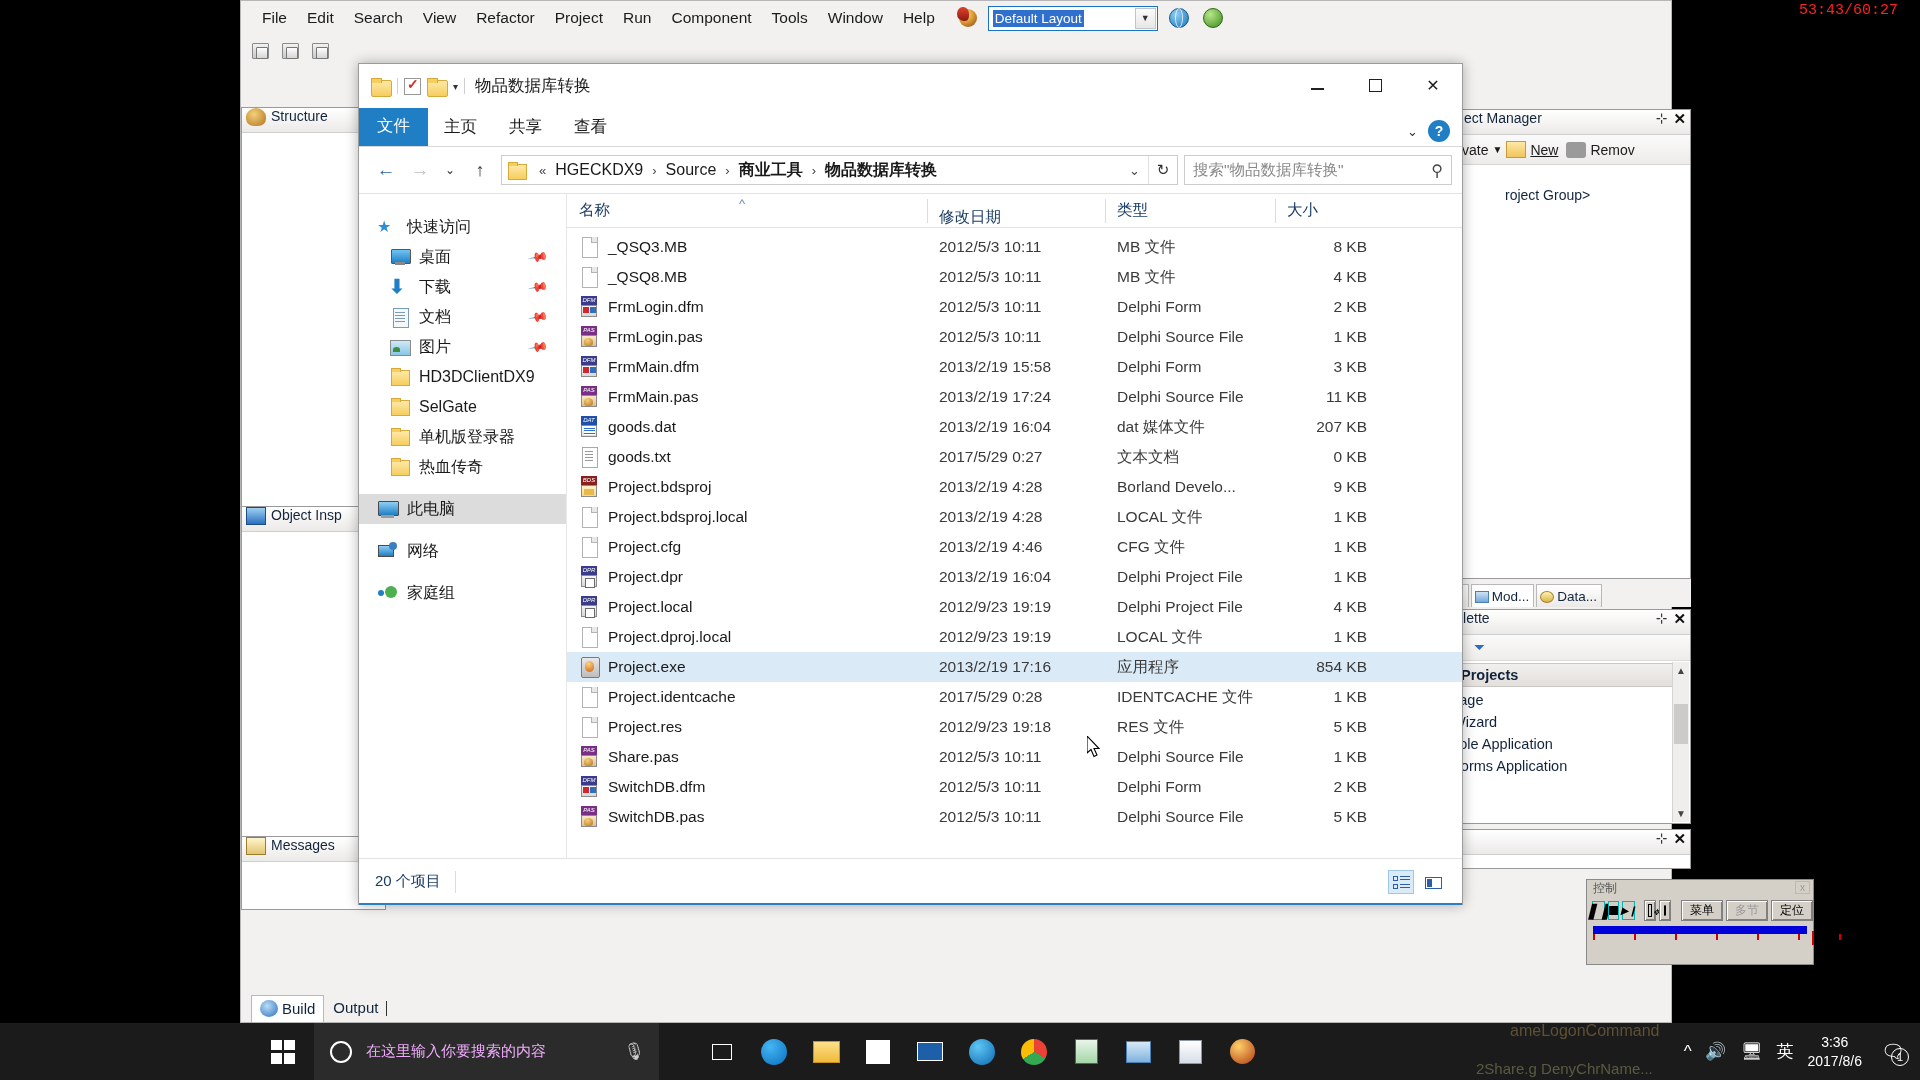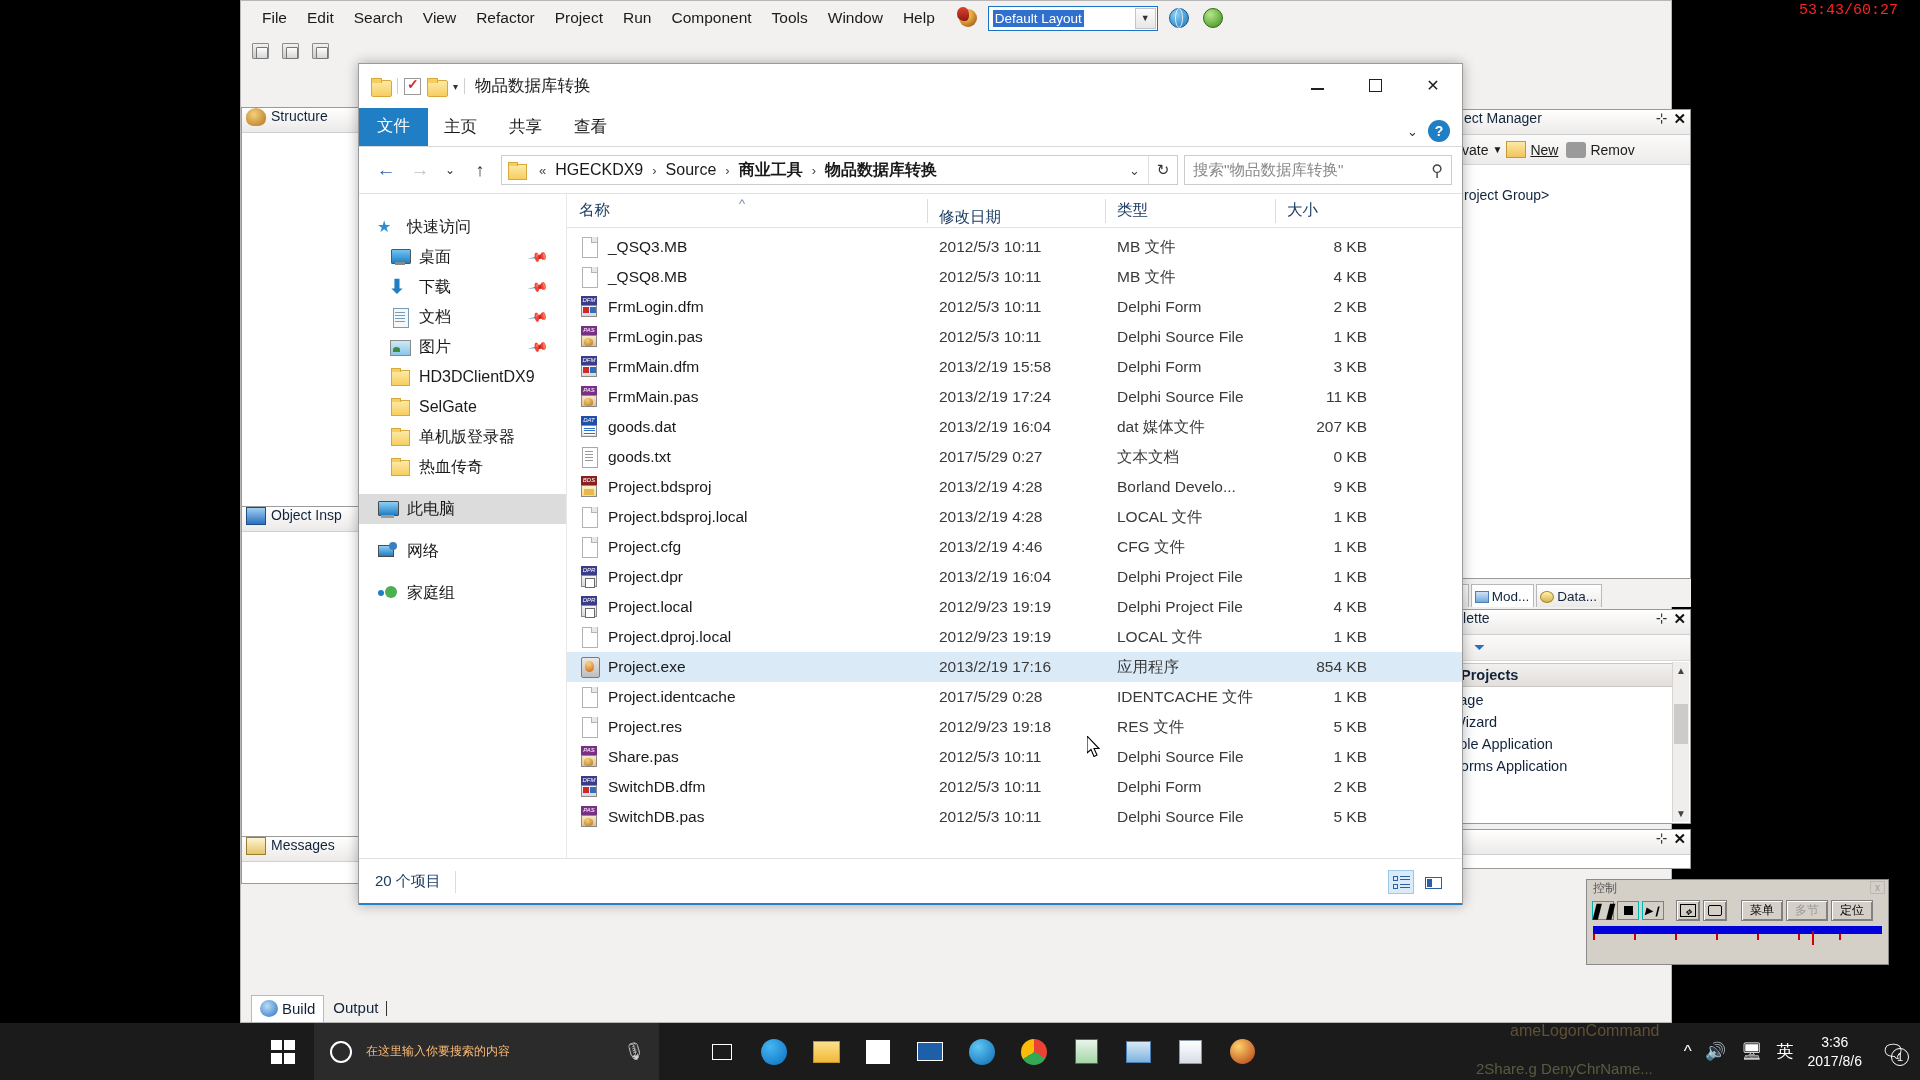--- a/index.html
+++ b/index.html
@@ -104,26 +104,26 @@
     height: 25px; background: linear-gradient(#ffffff,#eceae8);
     display:flex; align-items:flex-start; padding: 0 4px; font-size: 14px; color:#12243c;
     border-bottom:1px solid #cfcfcf; white-space: nowrap; overflow:hidden;
   }
   .dock-head .pin { margin-left:auto; font-size:14px; color:#333; padding-right:6px;}
   .dock-head .x { font-size: 15px; color:#111; font-weight: bold;}
   .dock-ico { width:20px;height:18px;margin-right:5px; position:relative; flex:0 0 auto;}
 
   #structure-panel { left: 0px; top: 106px; width: 145px; height: 420px; }
   #objinsp-panel { left: 0px; top: 505px; width: 145px; height: 340px; }
-  #messages-panel { left: 0px; top: 835px; width: 145px; height: 48px; }
+  #messages-panel { left: 0px; top: 835px; width: 145px; height: 74px; }
 
   #projman-panel { left: 1218px; top: 108px; width: 232px; height: 470px; }
   #projman-toolbar { height:30px; background:linear-gradient(#fbfafa,#eeecea); display:flex;align-items:center;
      font-size:14px; color:#1b1b1b; gap:4px; padding-left:2px; border-bottom:1px solid #d8d6d4;}
-  #projman-body { font-size: 14px; color:#12243c; padding: 22px 4px; }
+  #projman-body { font-size: 14px; color:#12243c; padding: 22px 4px; margin-left: 41px; }
 
   #modtabs { position:absolute; left:1200px; top: 578px; width: 250px; height: 28px;
     display:flex; align-items:flex-end; font-size:13.5px; color:#12243c; gap:2px; background:#f2f1f0;}
   .modtab { border:1px solid #b9b9b9; border-bottom:none; background:linear-gradient(#fff,#eceae8);
     padding: 4px 4px 3px 3px; display:flex; align-items:center; gap:3px; }
   .modtab.active { background:#fff; }
 
   #palette-panel { left: 1200px; top: 608px; width: 250px; height: 215px; }
   #palette-toolbar { height: 26px; display:flex;align-items:center;gap:10px;padding-left:10px;
     background: linear-gradient(#fbfafa,#efedeb); border-bottom:1px solid #dcdad8;}
@@ -332,21 +332,21 @@
      box-shadow:0 3px 0 #2b5ea7;}
   .view-btn .b1 { position:absolute; left:4px; top:6px; width:17px;height:12px;border:1.4px solid #2b5ea7;}
   .view-btn .b2 { position:absolute; left:6px; top:8px; width:5px;height:8px;background:#2b5ea7;}
   #exp-bottomline { position:absolute; left:0; right:0; bottom:-1px; height:2px; background:#2b7fc4;}
 
   
   #cursor { position: absolute; left: 728px; top: 672px; width: 16px; height: 24px; z-index: 60;}
 
   
   #rec-overlay {
-    position:absolute; left: 1586px; top: 879px; width: 303px; height: 86px;
+    position:absolute; left: 1586px; top: 879px; width: 228px; height: 86px;
     background: #d4d0c8; border: 1px solid #8a8a8a; z-index: 50;
     font-family: "Liberation Sans", sans-serif;
   }
   #rec-title { height: 17px; display:flex; align-items:center; padding-left:6px;
     font-size: 12px; color:#555; position:relative;}
   #rec-title .x { position:absolute; right:3px; top:1px; width:15px;height:13px;
     border:1px solid #bdb9b2; background:#d4d0c8; color:#9a9a9a; font-size:10px; text-align:center; line-height:11px;}
   #rec-btns { display:flex; align-items:center; gap:3px; padding-left: 5px; height: 26px;}
   .rbtn { width: 22px; height: 19px; background:#d4d0c8; border:1px solid #00b5b5;
     display:flex;align-items:center;justify-content:center;}
@@ -375,21 +375,21 @@
   
   #taskbar { position:absolute; left:0; bottom:0; width:1920px; height: 57px; background:#1b1b1b; z-index:40;}
   #start-btn { position:absolute; left: 252px; top:0; width: 62px; height:57px;
      display:flex;align-items:center;justify-content:center;}
   .win-logo { width: 24px; height: 24px; display:grid; grid-template-columns:1fr 1fr; grid-template-rows:1fr 1fr;
      gap:2.5px;}
   .win-logo div { background:#fff; }
   #search-field { position:absolute; left: 314px; top: 0; width: 345px; height:57px;
      background:#2b2b2b; display:flex; align-items:center; padding-left: 16px; gap: 14px;}
   .cortana-ring { width:22px;height:22px;border-radius:50%;border:2.5px solid #fff; }
-  #search-ph { font-size: 12px; color:#fdba74; }
+  #search-ph { font-size: 15px; color:#f0abfc; }
   .mic-ico { margin-left:auto; margin-right: 14px; color:#cfcfcf; font-size:17px;}
   #tb-icons { position:absolute; left: 700px; top:0; height:57px; display:flex; align-items:center; gap: 8px;}
   .tb-ico { width: 44px; height:57px; display:flex;align-items:center;justify-content:center; position:relative;}
   .tb-ico .glyph { width: 30px; height:30px; position:relative; }
   #tb-right { position:absolute; right: 0; top:0; height:57px; display:flex; align-items:center; gap: 14px; padding-right: 10px;}
   .tray-ico { color:#fff; font-size: 17px; }
   #clock { color:#fff; font-size: 14px; text-align:center; line-height:1.35; }
   #notif { width: 34px; height:57px; display:flex;align-items:center;justify-content:center; position:relative;}
   #notif .badge { position:absolute; right: 1px; bottom: 14px; width:18px;height:18px;border-radius:50%;
     border:1.5px solid #fff; color:#fff; font-size:11px; display:flex;align-items:center;justify-content:center;}

